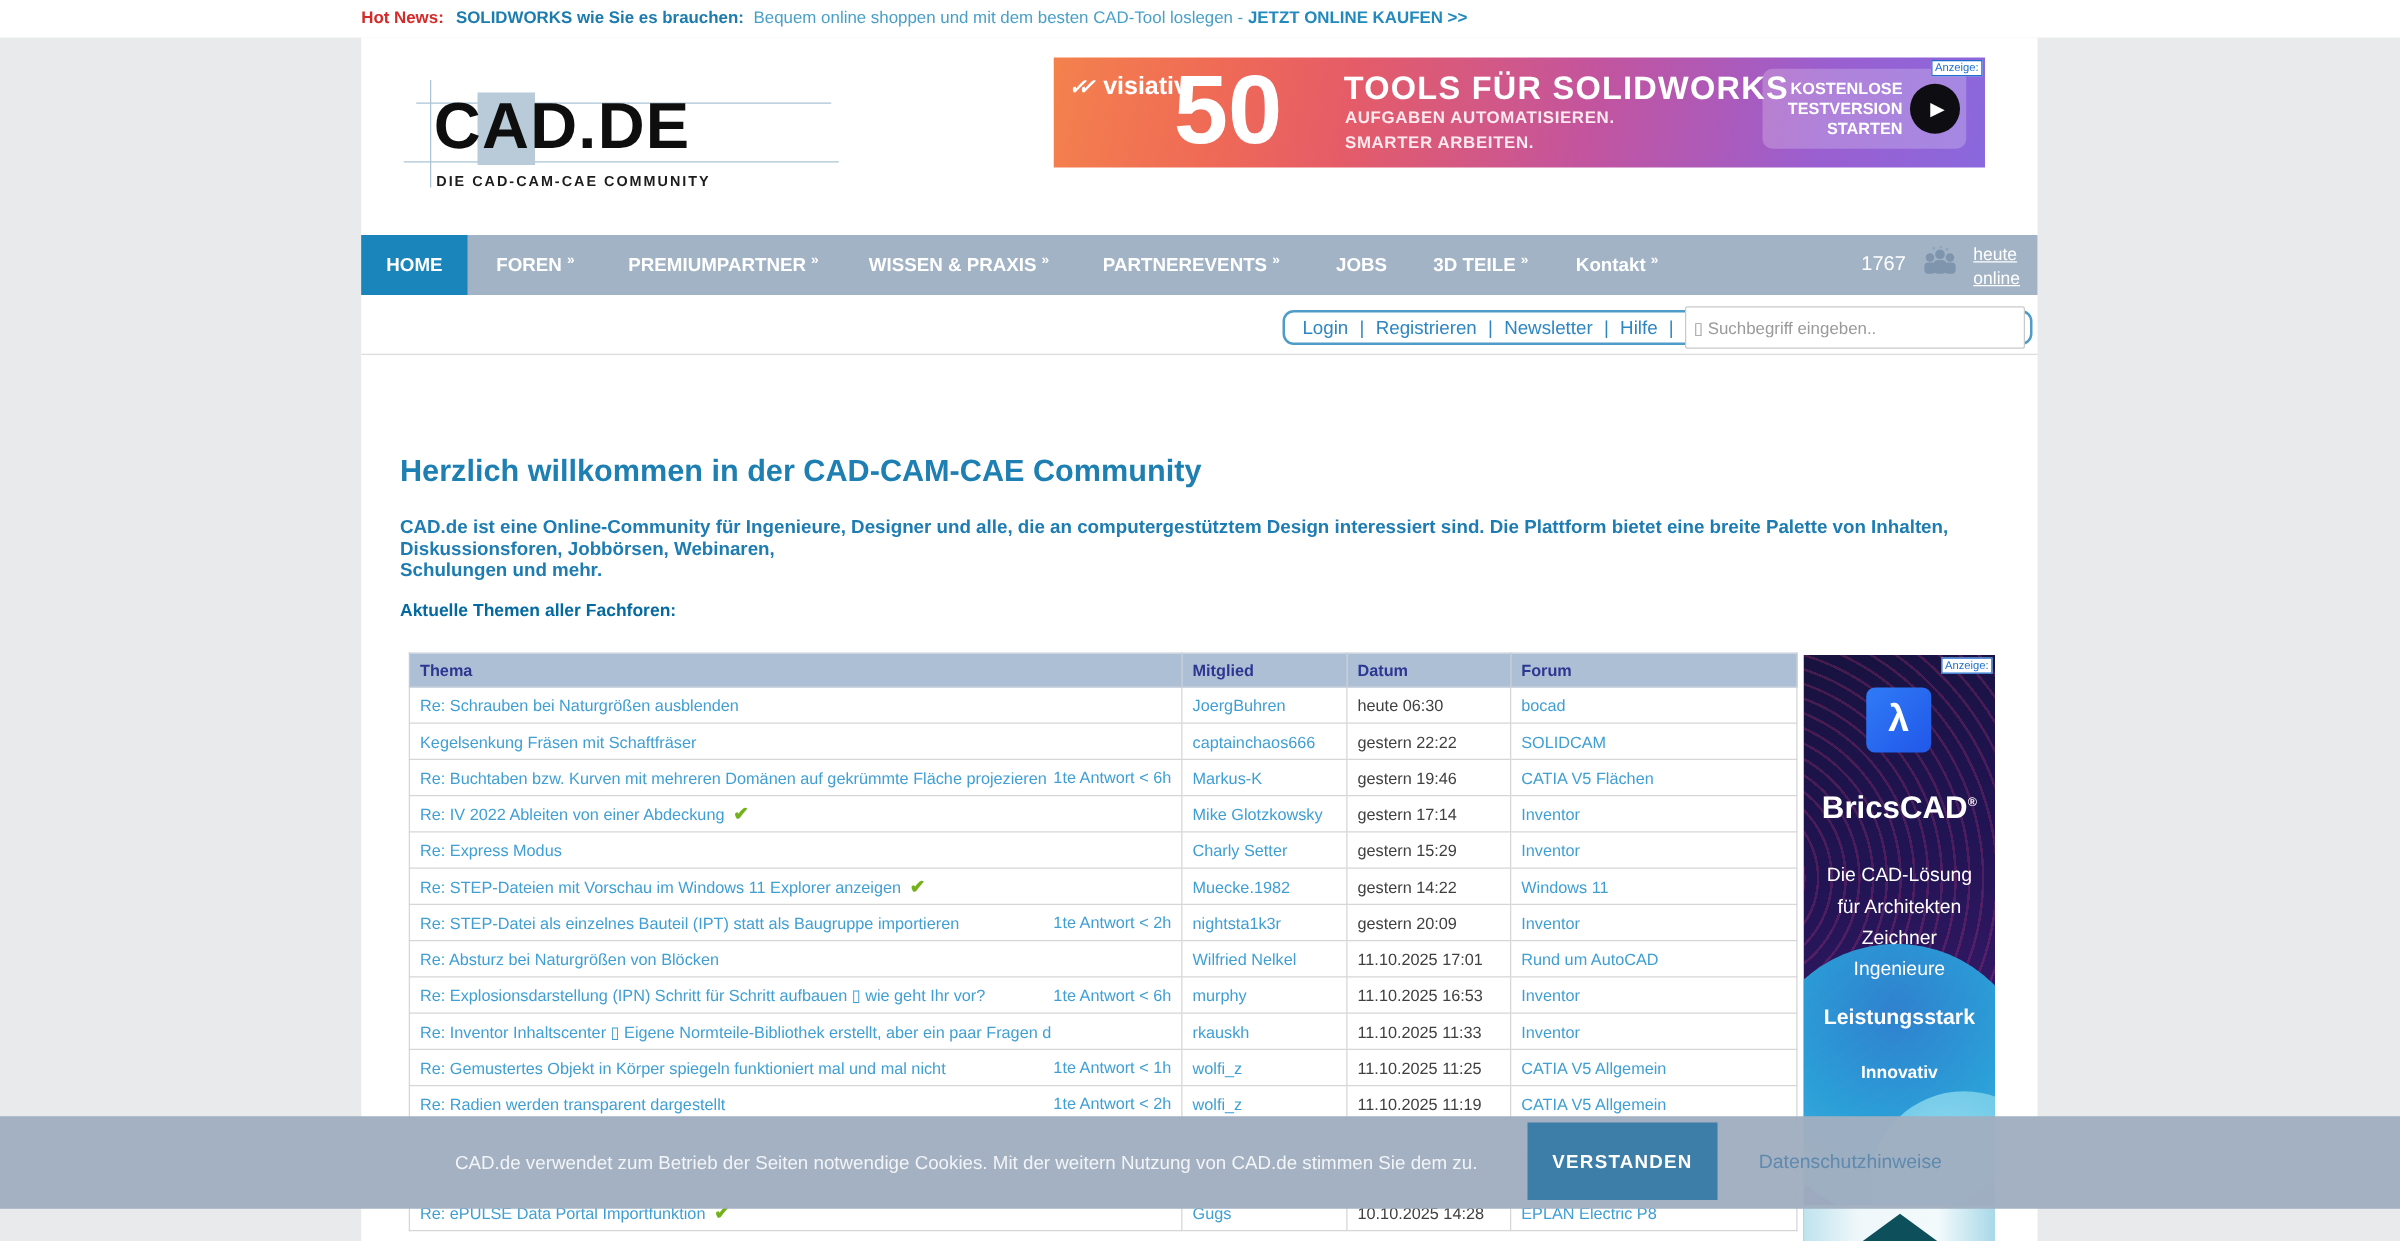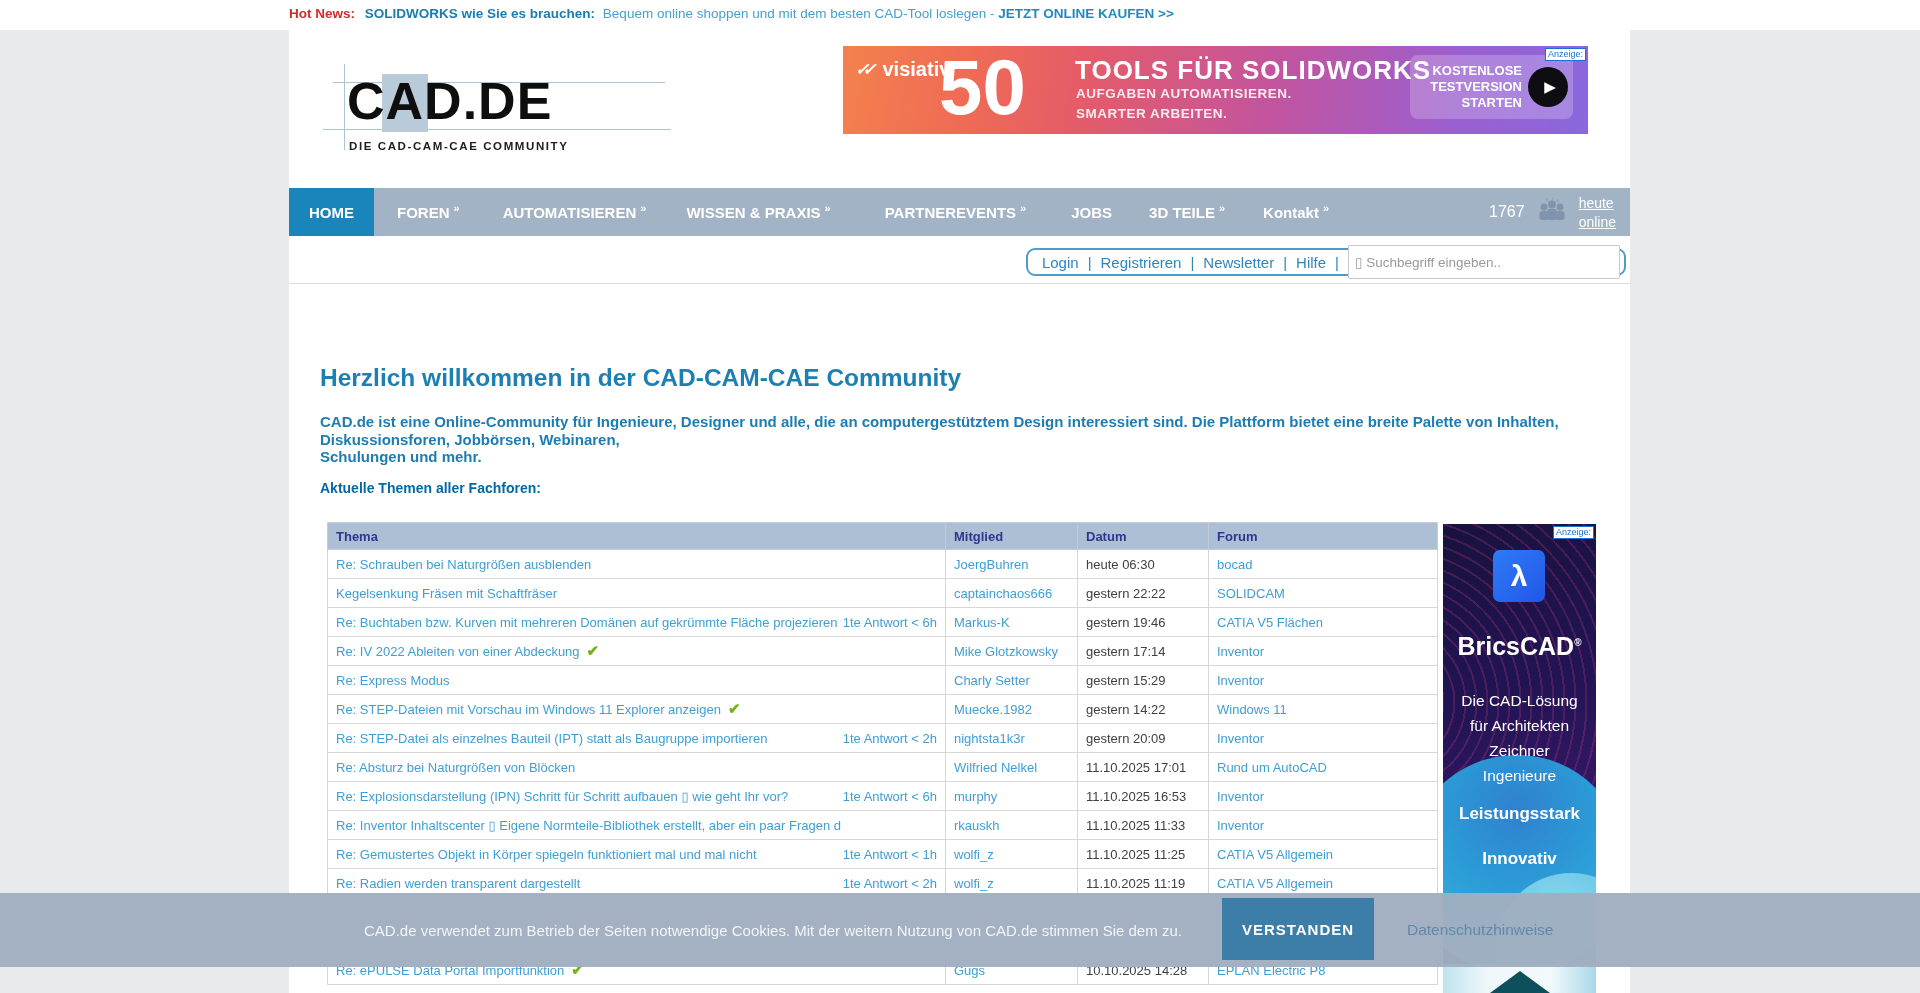--- a/index.html
+++ b/index.html
@@ -52,21 +52,21 @@
 
   
   .nav { position:absolute; left:0; top:158px; width:1341px; height:48px; background:#a2b3c5;
          display:flex; align-items:stretch; }
   .nav-item { display:flex; align-items:center; color:#fff; font-weight:bold; font-size:15px;
               cursor:pointer; white-space:nowrap; }
   .nav-item.active { width:85px; justify-content:center; background:#1a85ba; }
   .nav-item:nth-child(2){ margin-left:23px; }
   .nav-item:nth-child(3){ margin-left:43px; }
   .nav-item:nth-child(4){ margin-left:40px; }
-  .nav-item:nth-child(5){ margin-left:54px;text-align:right; }
+  .nav-item:nth-child(5){ margin-left:43px;text-align:right; }
   .nav-item:nth-child(6){ margin-left:45px; }
   .nav-item:nth-child(7){ margin-left:37px; }
   .nav-item:nth-child(8){ margin-left:38px; }
   .arr { font-size:11px; position:relative; top:-4px; margin-left:4px; }
   .nav-right { margin-left:auto; display:flex; align-items:center; padding-right:14px; gap:10px; }
   .online-count { color:#fff; font-size:16px; }
   .online-links { display:flex; flex-direction:column; gap:3px; font-size:14px; }
   .online-links a { color:#fff; text-decoration:underline; cursor:pointer; }
 
   
@@ -111,21 +111,21 @@
             background:linear-gradient(135deg,#2f7bf7,#2157e8); display:flex; align-items:center;
             justify-content:center; color:#fff; font-size:30px; font-weight:bold; }
   .brics-name { position:absolute; left:0; top:108px; width:153px; text-align:center; color:#fff;
             font-size:25px; font-weight:bold; }
   .brics-name sup { font-size:10px; }
   .brics-lines { position:absolute; left:0; top:164px; width:153px; text-align:center; color:#fff;
             font-size:15.5px; line-height:25px; }
   .brics-word1 { position:absolute; left:0; top:280px; width:153px; text-align:center; color:#fff;
             font-size:17px; font-weight:600; }
   .brics-word2 { position:absolute; left:0; top:325px; width:153px; text-align:center; color:#fff;
-            font-size:17px; font-weight:600; }
+            font-size:14px; font-weight:600; }
   .ad-foot { position:absolute; left:0; right:0; top:440px; height:29px;
             background:linear-gradient(90deg,#bfe3ee 0%,#eef7fa 28%,#f3fafc 70%,#a8d8e8 100%); }
   .ad-roof { position:absolute; left:50%; top:7px; transform:translateX(-50%); width:0; height:0;
             border-left:30px solid transparent; border-right:30px solid transparent;
             border-bottom:22px solid #0e4f5c; }
 
   
   .cookiebar { position:absolute; left:0; top:893px; width:1920px; height:74px;
                background:rgba(160,174,192,.97); z-index:50; }
   .cookie-text { position:absolute; left:364px; top:0; height:74px; display:flex; align-items:center;
@@ -177,21 +177,21 @@
 
     <nav class="nav">
       <div class="nav-item active">
           <span>HOME</span>
         </div>
         <div class="nav-item">
           <span>FOREN</span>
           <span class="arr">»</span>
         </div>
         <div class="nav-item">
-          <span>AUTOMATISIEREN</span>
+          <span>PREMIUMPARTNER</span>
           <span class="arr">»</span>
         </div>
         <div class="nav-item">
           <span>WISSEN &amp; PRAXIS</span>
           <span class="arr">»</span>
         </div>
         <div class="nav-item">
           <span>PARTNEREVENTS</span>
           <span class="arr">»</span>
         </div>

